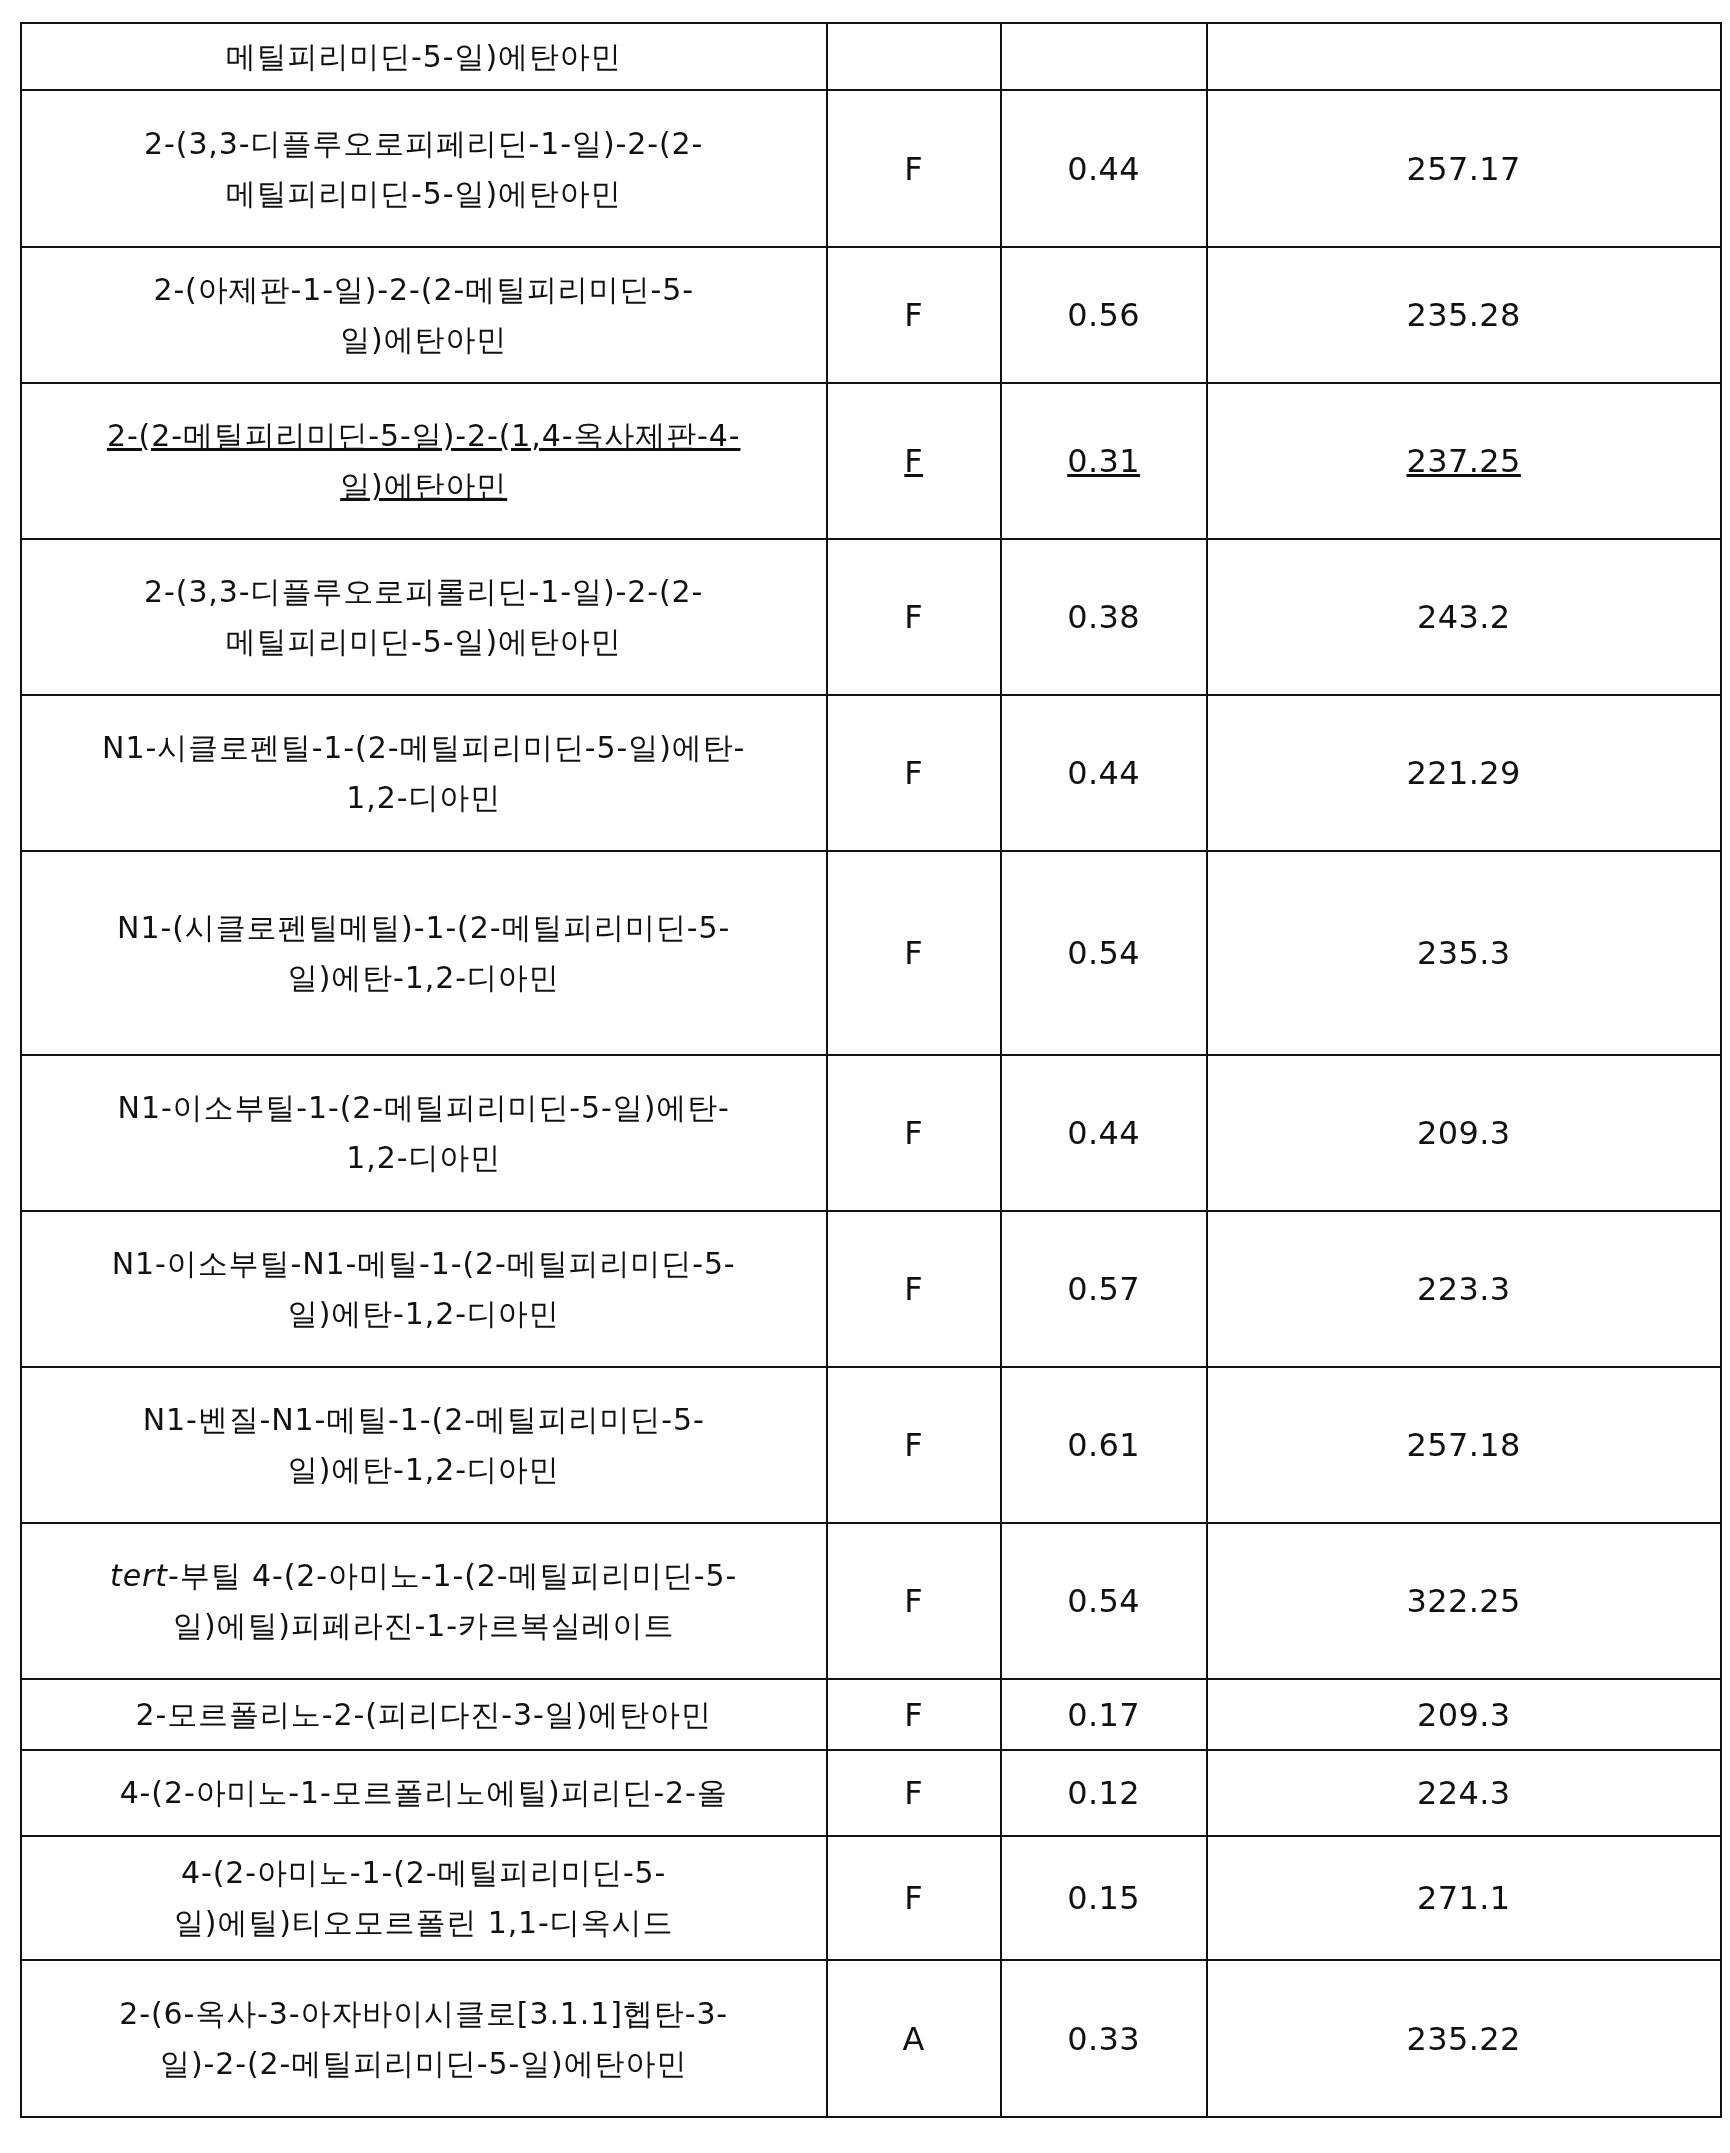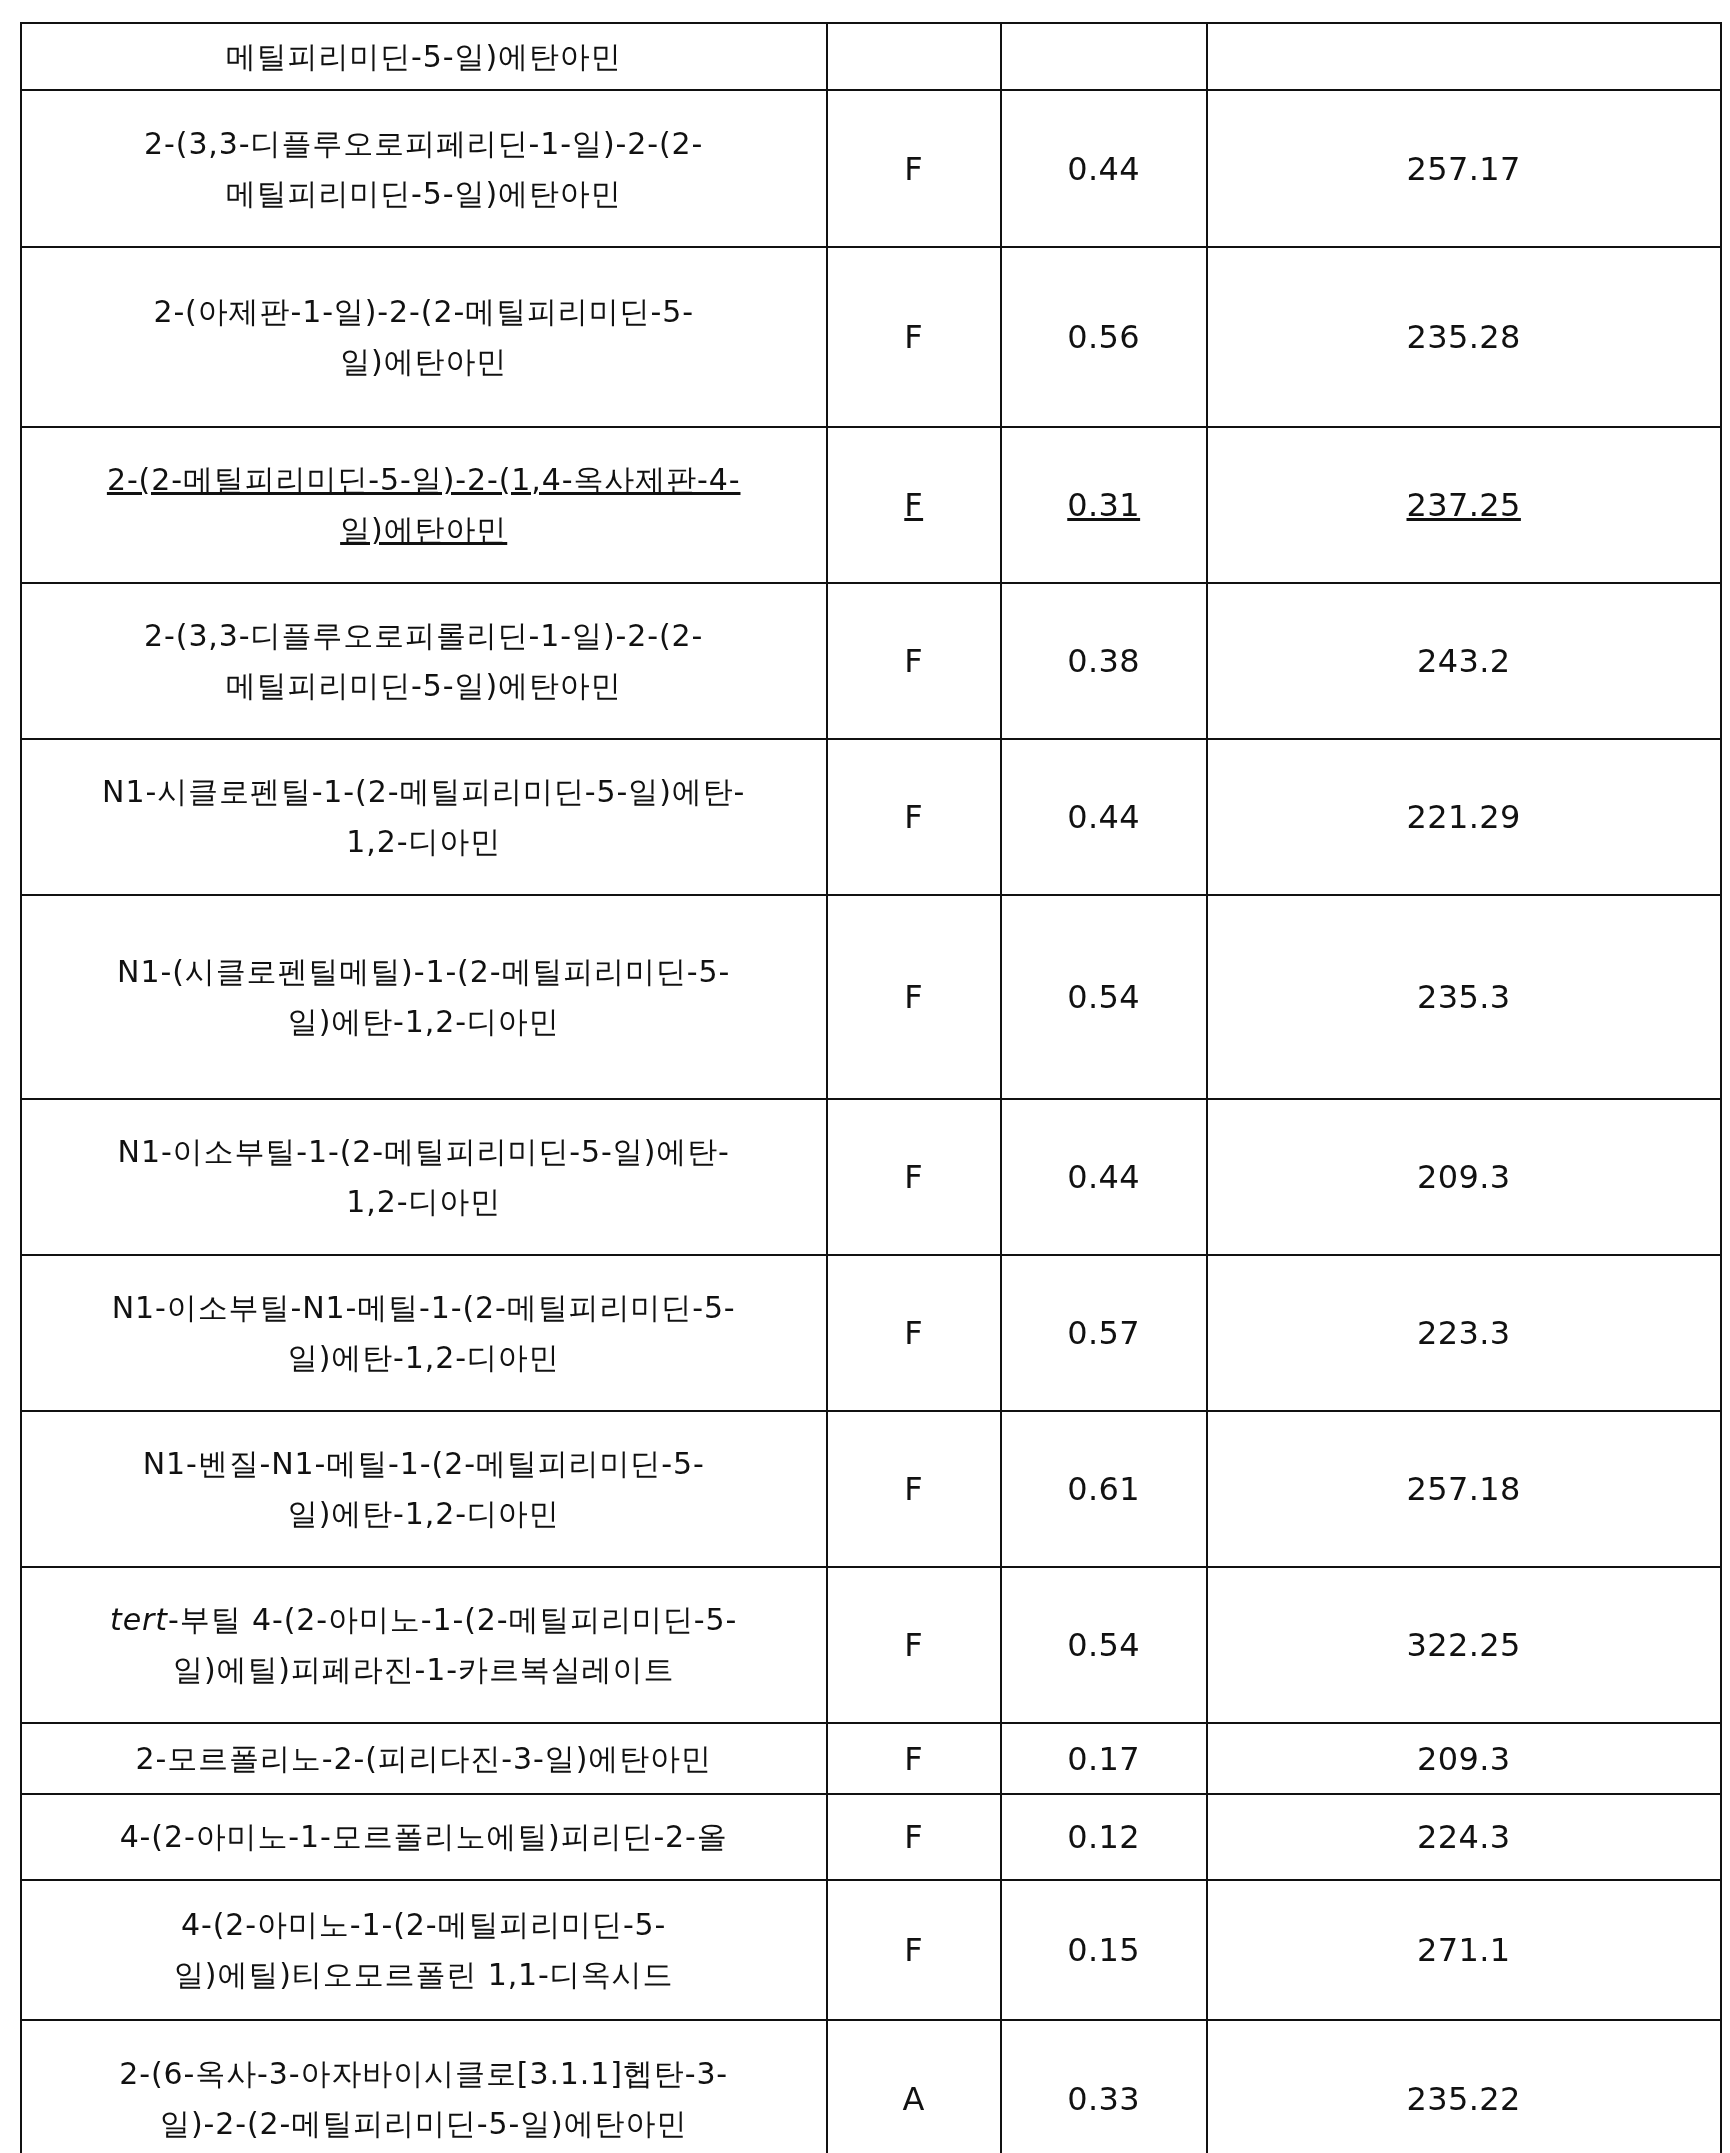--- a/index.html
+++ b/index.html
@@ -68,21 +68,21 @@
       </tr>
       <tr style="height: 157px; margin-top: 26px;">
         <td class="name-cell">
           <span class="name-line">2-(3,3-디플루오로피페리딘-1-일)-2-(2-</span>
           <span class="name-line">메틸피리미딘-5-일)에탄아민</span>
         </td>
         <td>F</td>
         <td>0.44</td>
         <td>257.17</td>
       </tr>
-      <tr style="height: 180px;">
+      <tr style="height: 136px;">
         <td class="name-cell">
           <span class="name-line">2-(아제판-1-일)-2-(2-메틸피리미딘-5-</span>
           <span class="name-line">일)에탄아민</span>
         </td>
         <td>F</td>
         <td>0.56</td>
         <td>235.28</td>
       </tr>
       <tr style="height: 156px; text-decoration: underline;">
         <td class="name-cell">
@@ -165,21 +165,21 @@
         <td>209.3</td>
       </tr>
       <tr style="height: 86px;">
         <td class="name-cell">
           <span class="name-line">4-(2-아미노-1-모르폴리노에틸)피리딘-2-올</span>
         </td>
         <td>F</td>
         <td>0.12</td>
         <td>224.3</td>
       </tr>
-      <tr style="height: 140px;">
+      <tr style="height: 124px;">
         <td class="name-cell">
           <span class="name-line">4-(2-아미노-1-(2-메틸피리미딘-5-</span>
           <span class="name-line">일)에틸)티오모르폴린 1,1-디옥시드</span>
         </td>
         <td>F</td>
         <td>0.15</td>
         <td>271.1</td>
       </tr>
       <tr style="height: 157px;">
         <td class="name-cell">

